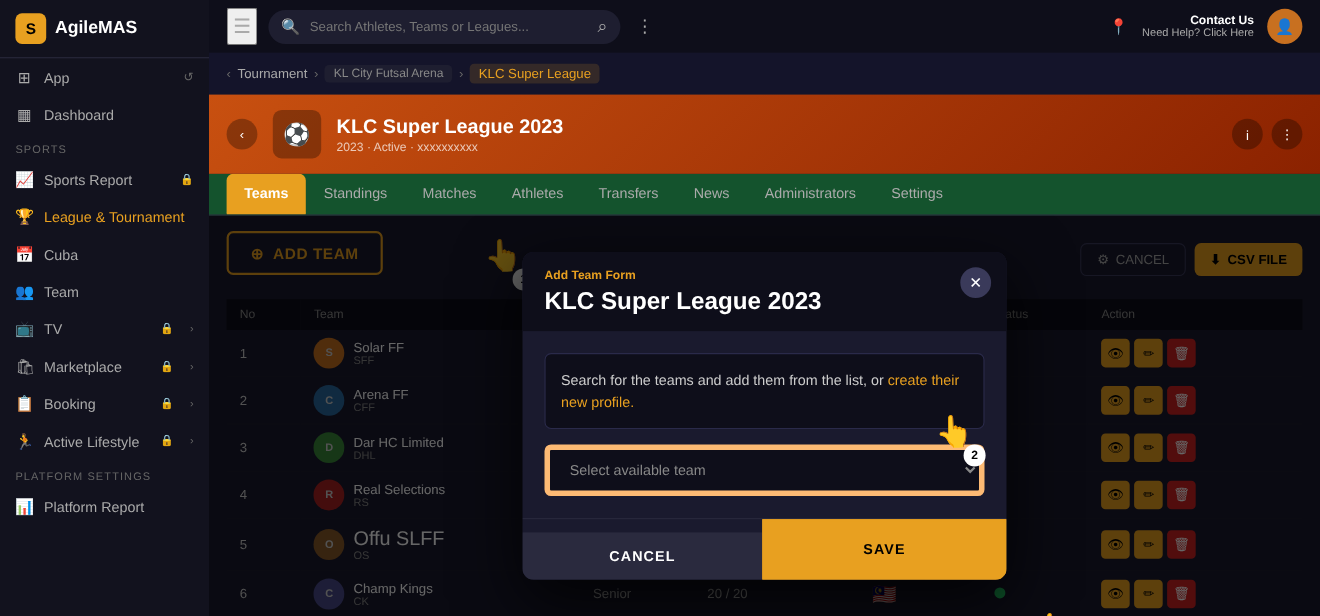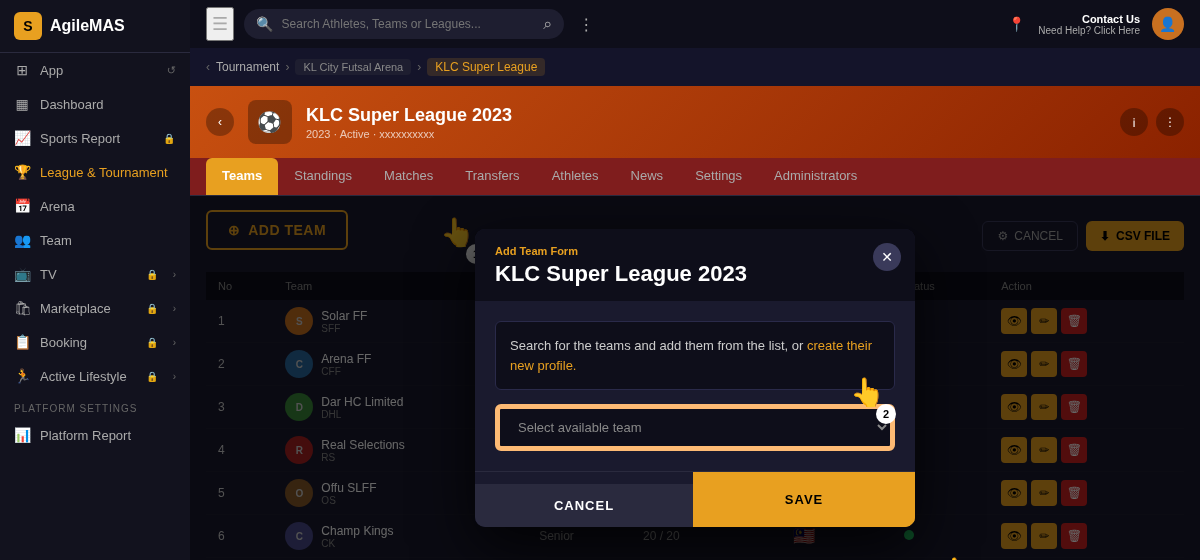--- a/index.html
+++ b/index.html
@@ -156,21 +156,21 @@
       background: rgba(0,0,0,0.3);
       border-radius: 50%;
       display: flex; align-items: center; justify-content: center;
       cursor: pointer; color: #fff; font-size: 12px;
     }
 
     
     .tabs-bar {
       display: flex;
       align-items: center;
-      background: #7f1d1d;
+      background: #14532d;
       padding: 0 16px;
       border-bottom: 1px solid #2a2a3e;
       flex-shrink: 0;
     }
     .tab-item {
       padding: 10px 16px;
       font-size: 13px;
       color: #aaa;
       cursor: pointer;
       border-bottom: 2px solid transparent;
@@ -389,33 +389,34 @@
   <div class="sidebar-item">
     <span class="si-icon">⊞</span>
     <span>App</span>
     <span style="margin-left:auto;font-size:11px;color:#666;">↺</span>
   </div>
   <div class="sidebar-item">
     <span class="si-icon">▦</span>
     <span>Dashboard</span>
   </div>
 
+  <div class="sidebar-section-label">Sports</div>
 
   <div class="sidebar-item">
     <span class="si-icon">📈</span>
     <span>Sports Report</span>
     <span class="lock-icon">🔒</span>
   </div>
   <div class="sidebar-item active">
     <span class="si-icon" style="color:#e8a020;">🏆</span>
     <span style="color:#e8a020;">League &amp; Tournament</span>
   </div>
   <div class="sidebar-item">
     <span class="si-icon">📅</span>
-    <span>Arena</span>
+    <span>Cuba</span>
   </div>
   <div class="sidebar-item">
     <span class="si-icon">👥</span>
     <span>Team</span>
   </div>
 
 
   <div class="sidebar-item">
     <span class="si-icon">📺</span>
     <span>TV</span>
@@ -487,25 +488,25 @@
     <div class="league-actions">
       <div class="league-action-btn">ℹ</div>
       <div class="league-action-btn">⋮</div>
     </div>
   </div>
 
   <div class="tabs-bar">
     <div class="tab-item active">Teams</div>
     <div class="tab-item">Standings</div>
     <div class="tab-item">Matches</div>
+    <div class="tab-item">Athletes</div>
     <div class="tab-item">Transfers</div>
-    <div class="tab-item">Athletes</div>
     <div class="tab-item">News</div>
+    <div class="tab-item">Administrators</div>
     <div class="tab-item">Settings</div>
-    <div class="tab-item">Administrators</div>
   </div>
 
   <div class="content-area">
 
     <div style="display:flex;align-items:center;justify-content:space-between;margin-bottom:10px;">
       <button class="add-team-btn">
         <span>⊕</span>
         <span>ADD TEAM</span>
       </button>
       <div style="display:flex;gap:8px;">
@@ -629,21 +630,21 @@
         <button class="action-btn btn-delete">🗑</button>
       </div>
     </td>
   </tr>
           <tr>
     <td>5</td>
     <td>
       <div style="display:flex;align-items:center;gap:8px;">
         <div class="team-logo" style="background:#8a5a2a;">O</div>
         <div>
-          <div style="color:#fff;font-size:12px;">Offu SLFF</div>
+          <div style="color:#fff;font-size:18px;">Offu SLFF</div>
           <div style="color:#888;font-size:10px;">OS</div>
         </div>
       </div>
     </td>
     <td>Senior</td>
     <td>19 / 20</td>
     <td></td>
     <td><span class="flag">🇲🇾</span></td>
     <td><span class="status-dot"></span></td>
     <td>

